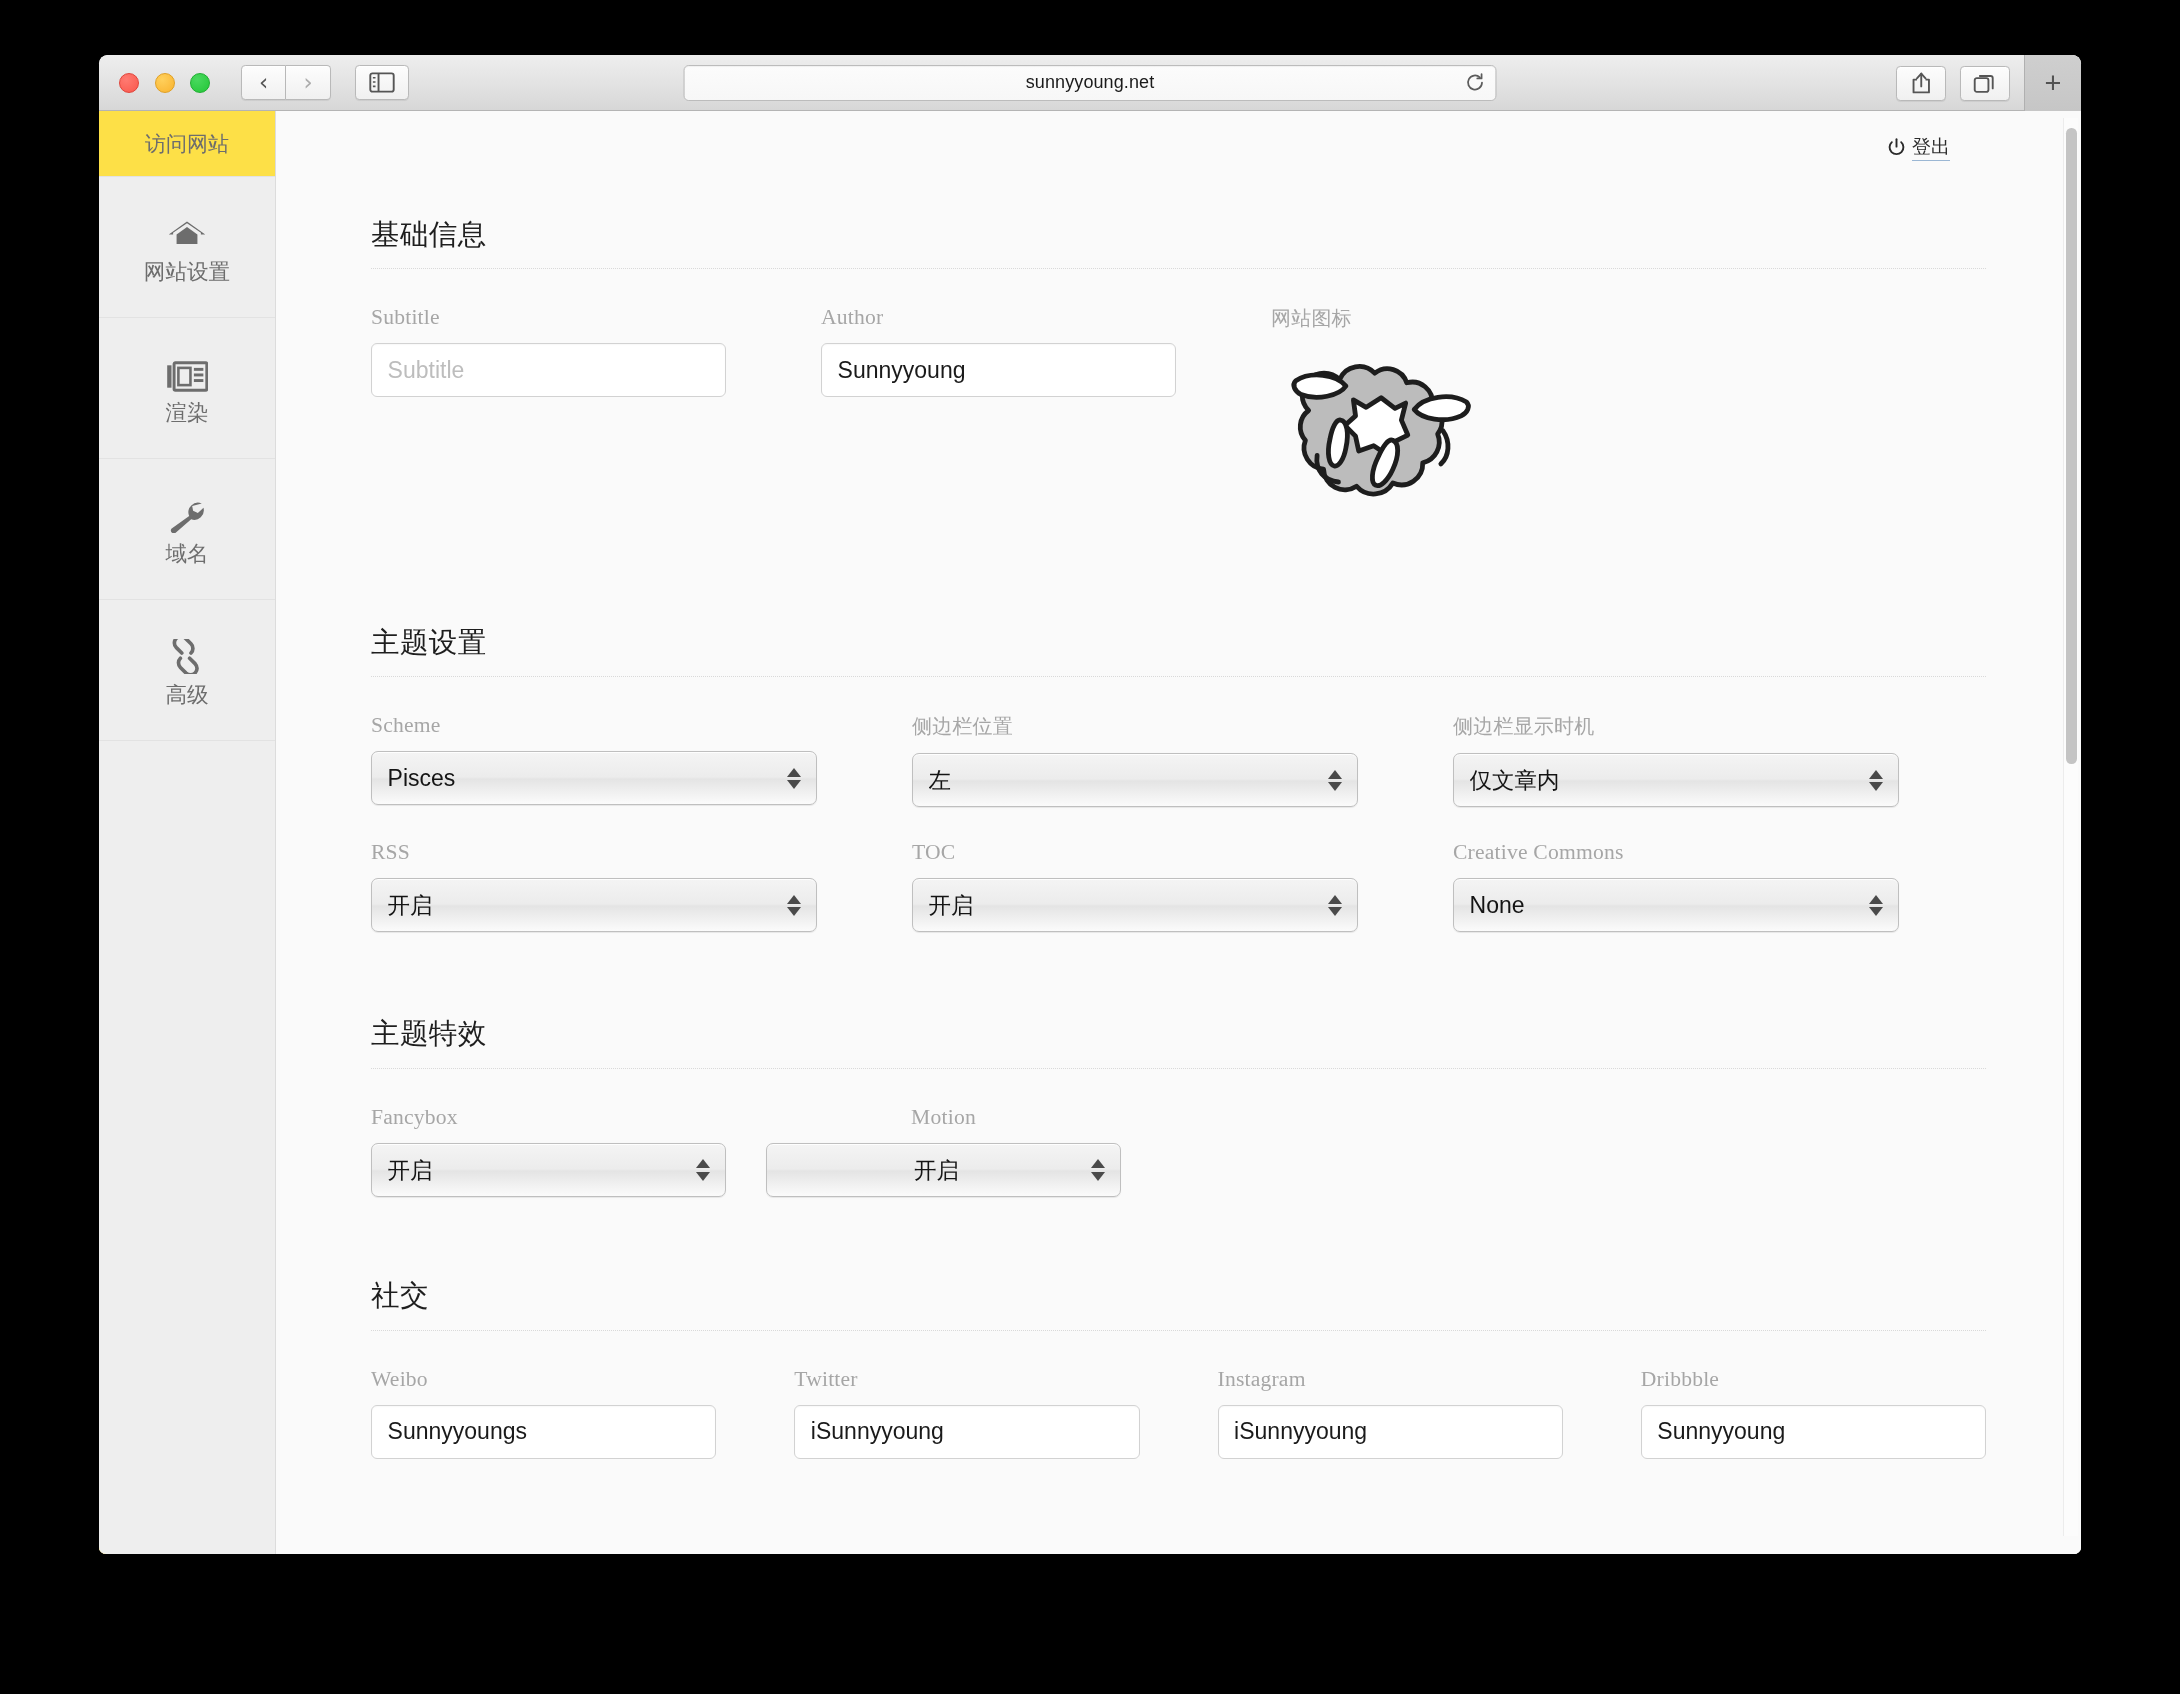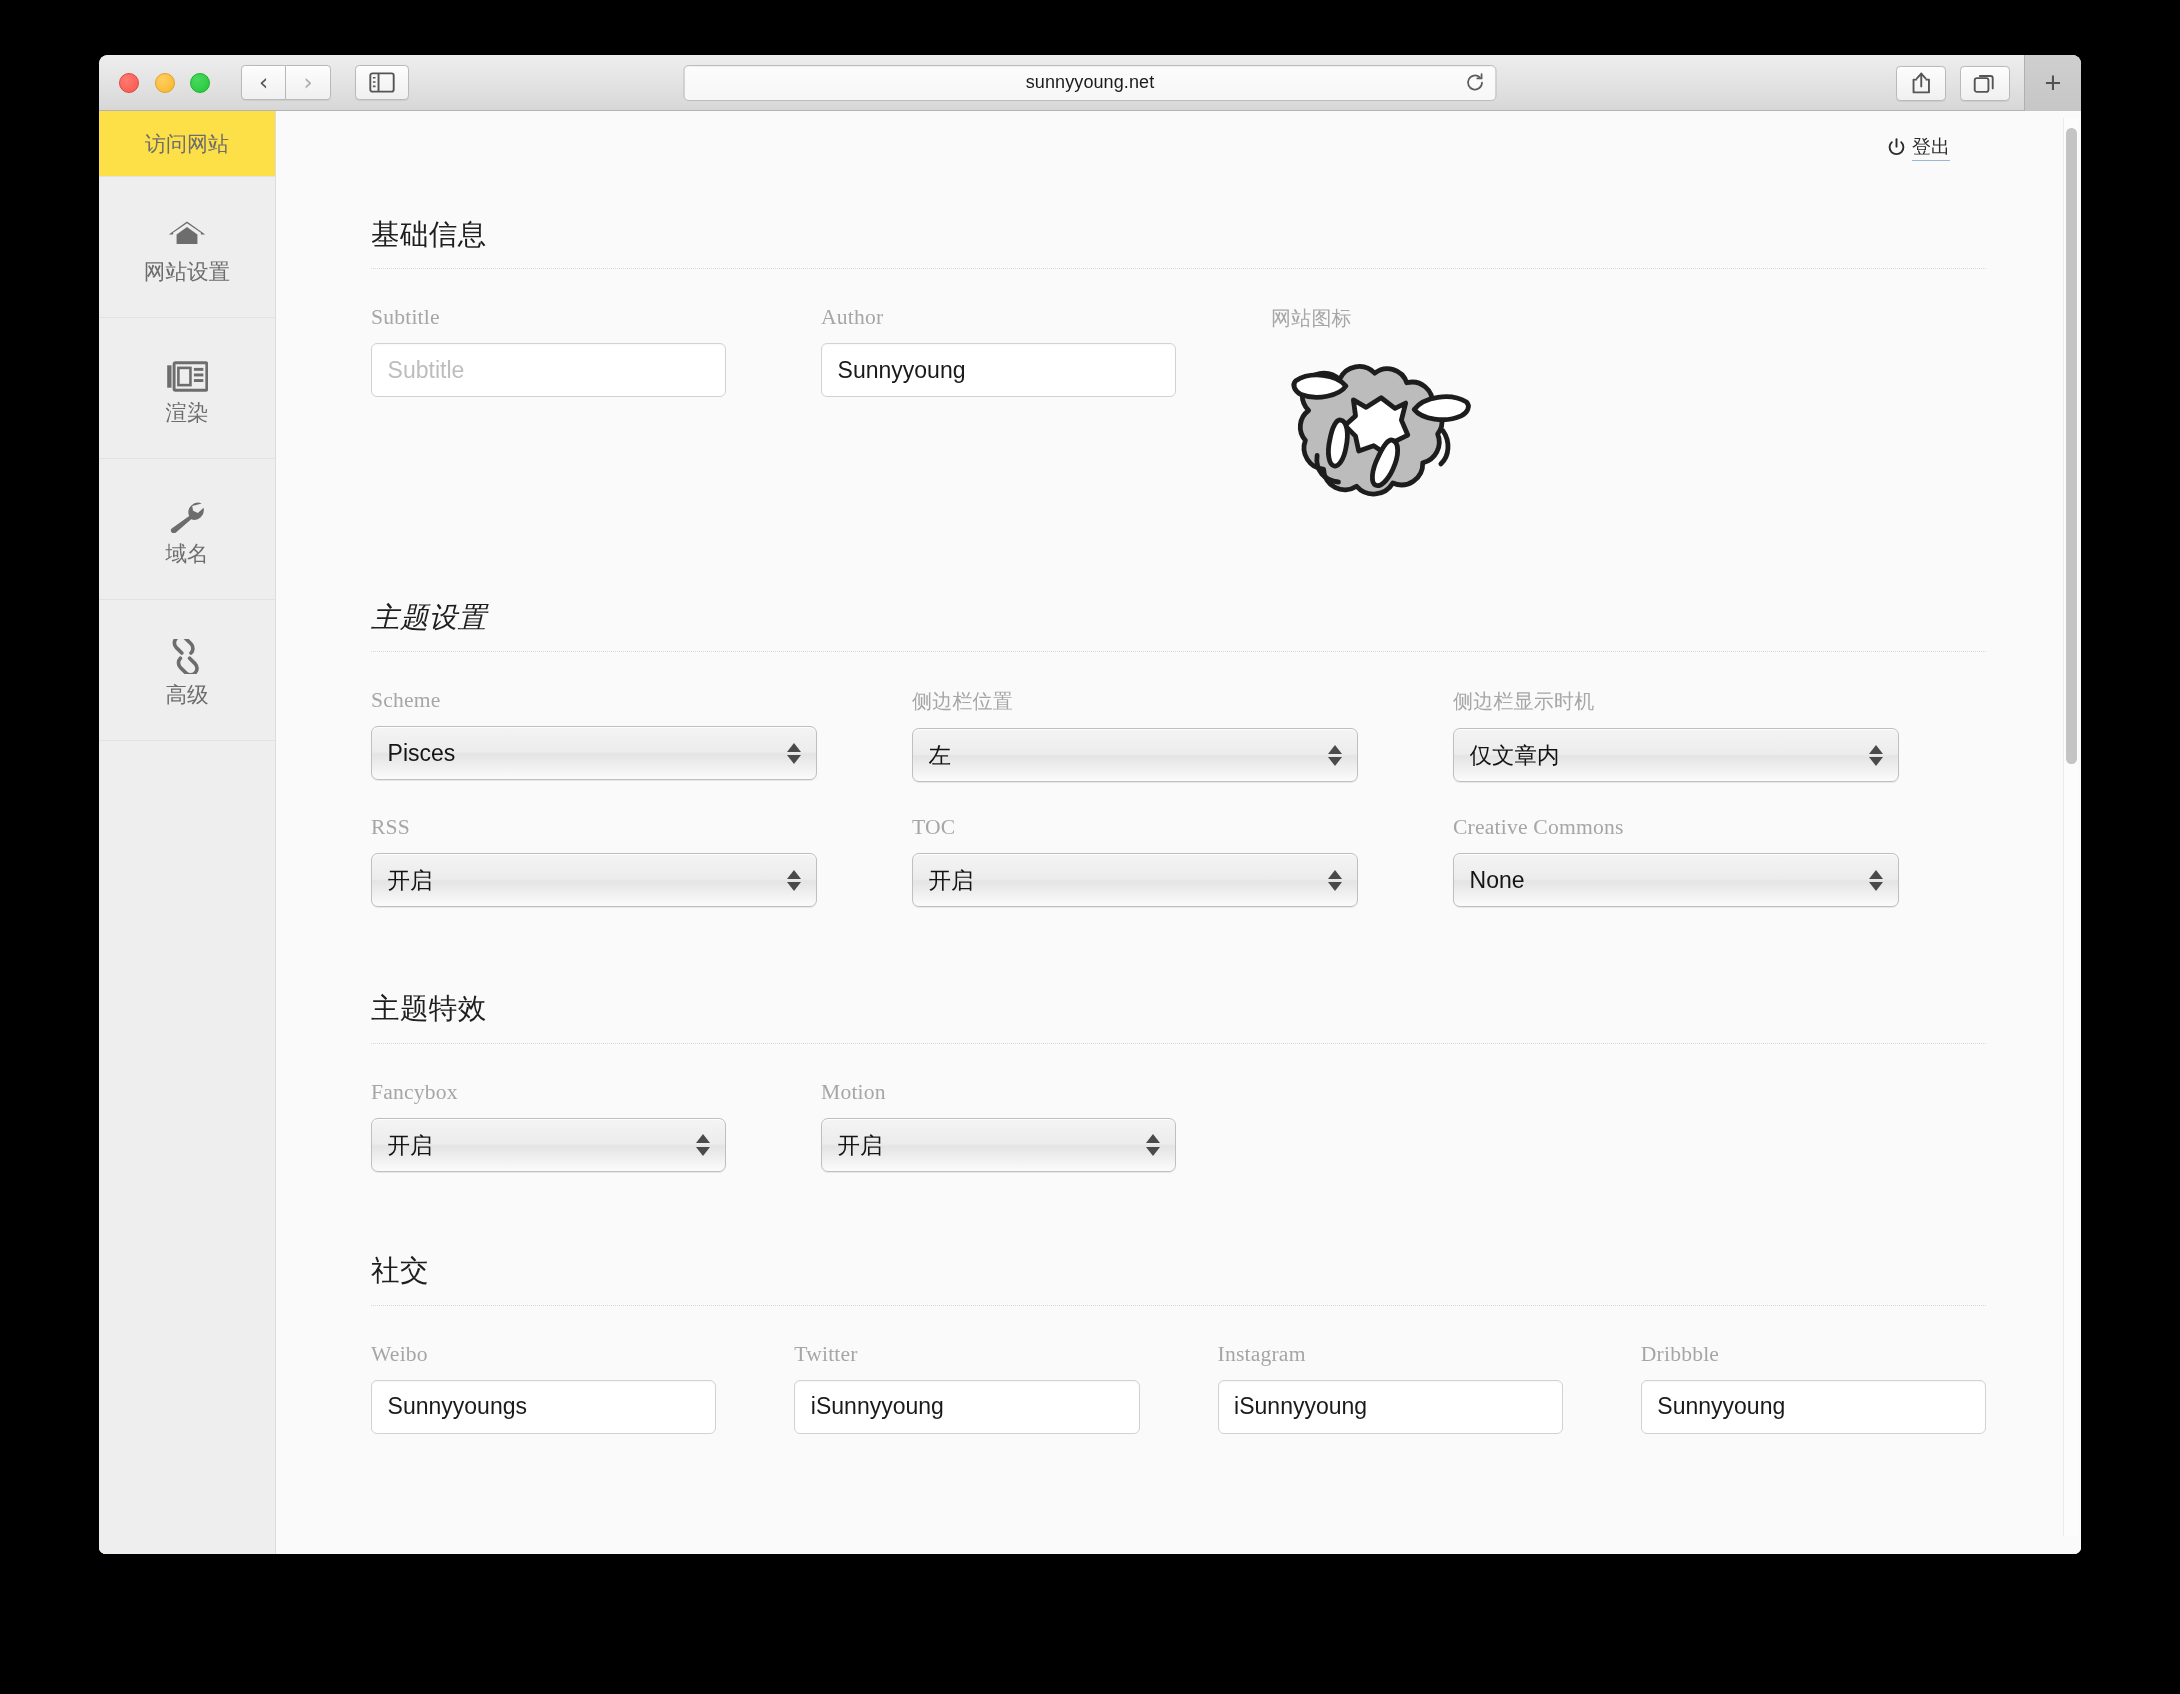--- a/index.html
+++ b/index.html
@@ -162,21 +162,21 @@
 
   .section-title {
     font-size: 28.5px;
     color: #1e1e1e;
     font-family: "DejaVu Sans", sans-serif;
     padding-bottom: 14.7px;
     border-bottom: 1.7px dotted #d9d9d9;
     letter-spacing: 0.4px;
   }
   .sec-basic   { margin-top: 55px; }
-  .sec-theme   { margin-top: 85px; font-style: italic; }
+  .sec-theme   { margin-top: 110px; }
   .sec-effects { margin-top: 83px; }
   .sec-social  { margin-top: 80px; }
 
   .field-row { display: flex; margin-top: 36px; }
   .field { display: flex; flex-direction: column; }
   .field-label {
     font-size: 21.6px; color: #a6a6a6;
     font-family: "Liberation Serif", serif;
     margin-bottom: 13px;
     letter-spacing: 0.2px;
@@ -217,21 +217,21 @@
 
   
   .w-basic-1 { width: 355px; }
   .w-basic-2 { width: 355px; margin-left: 95px; }
   .w-logo    { margin-left: 95px; }
 
   .col3 { width: 446px; }
   .col3 + .col3 { margin-left: 95px; }
 
   .col2 { width: 355px; }
-  .col2 + .col2 { margin-left: 95px; }
+  .col2 + .col2 { margin-left: 40px; text-align: center; }
 
   .col4 { width: 355px; }
   .col4 + .col4 { margin-left: 78px; }
 
   .theme-row2 { margin-top: 33px; }
 
   #site-logo { width: 216px; height: 160px; margin-top: 8.6px; }
   #site-logo svg { display: block; width: 100%; height: 100%; }
 
   

